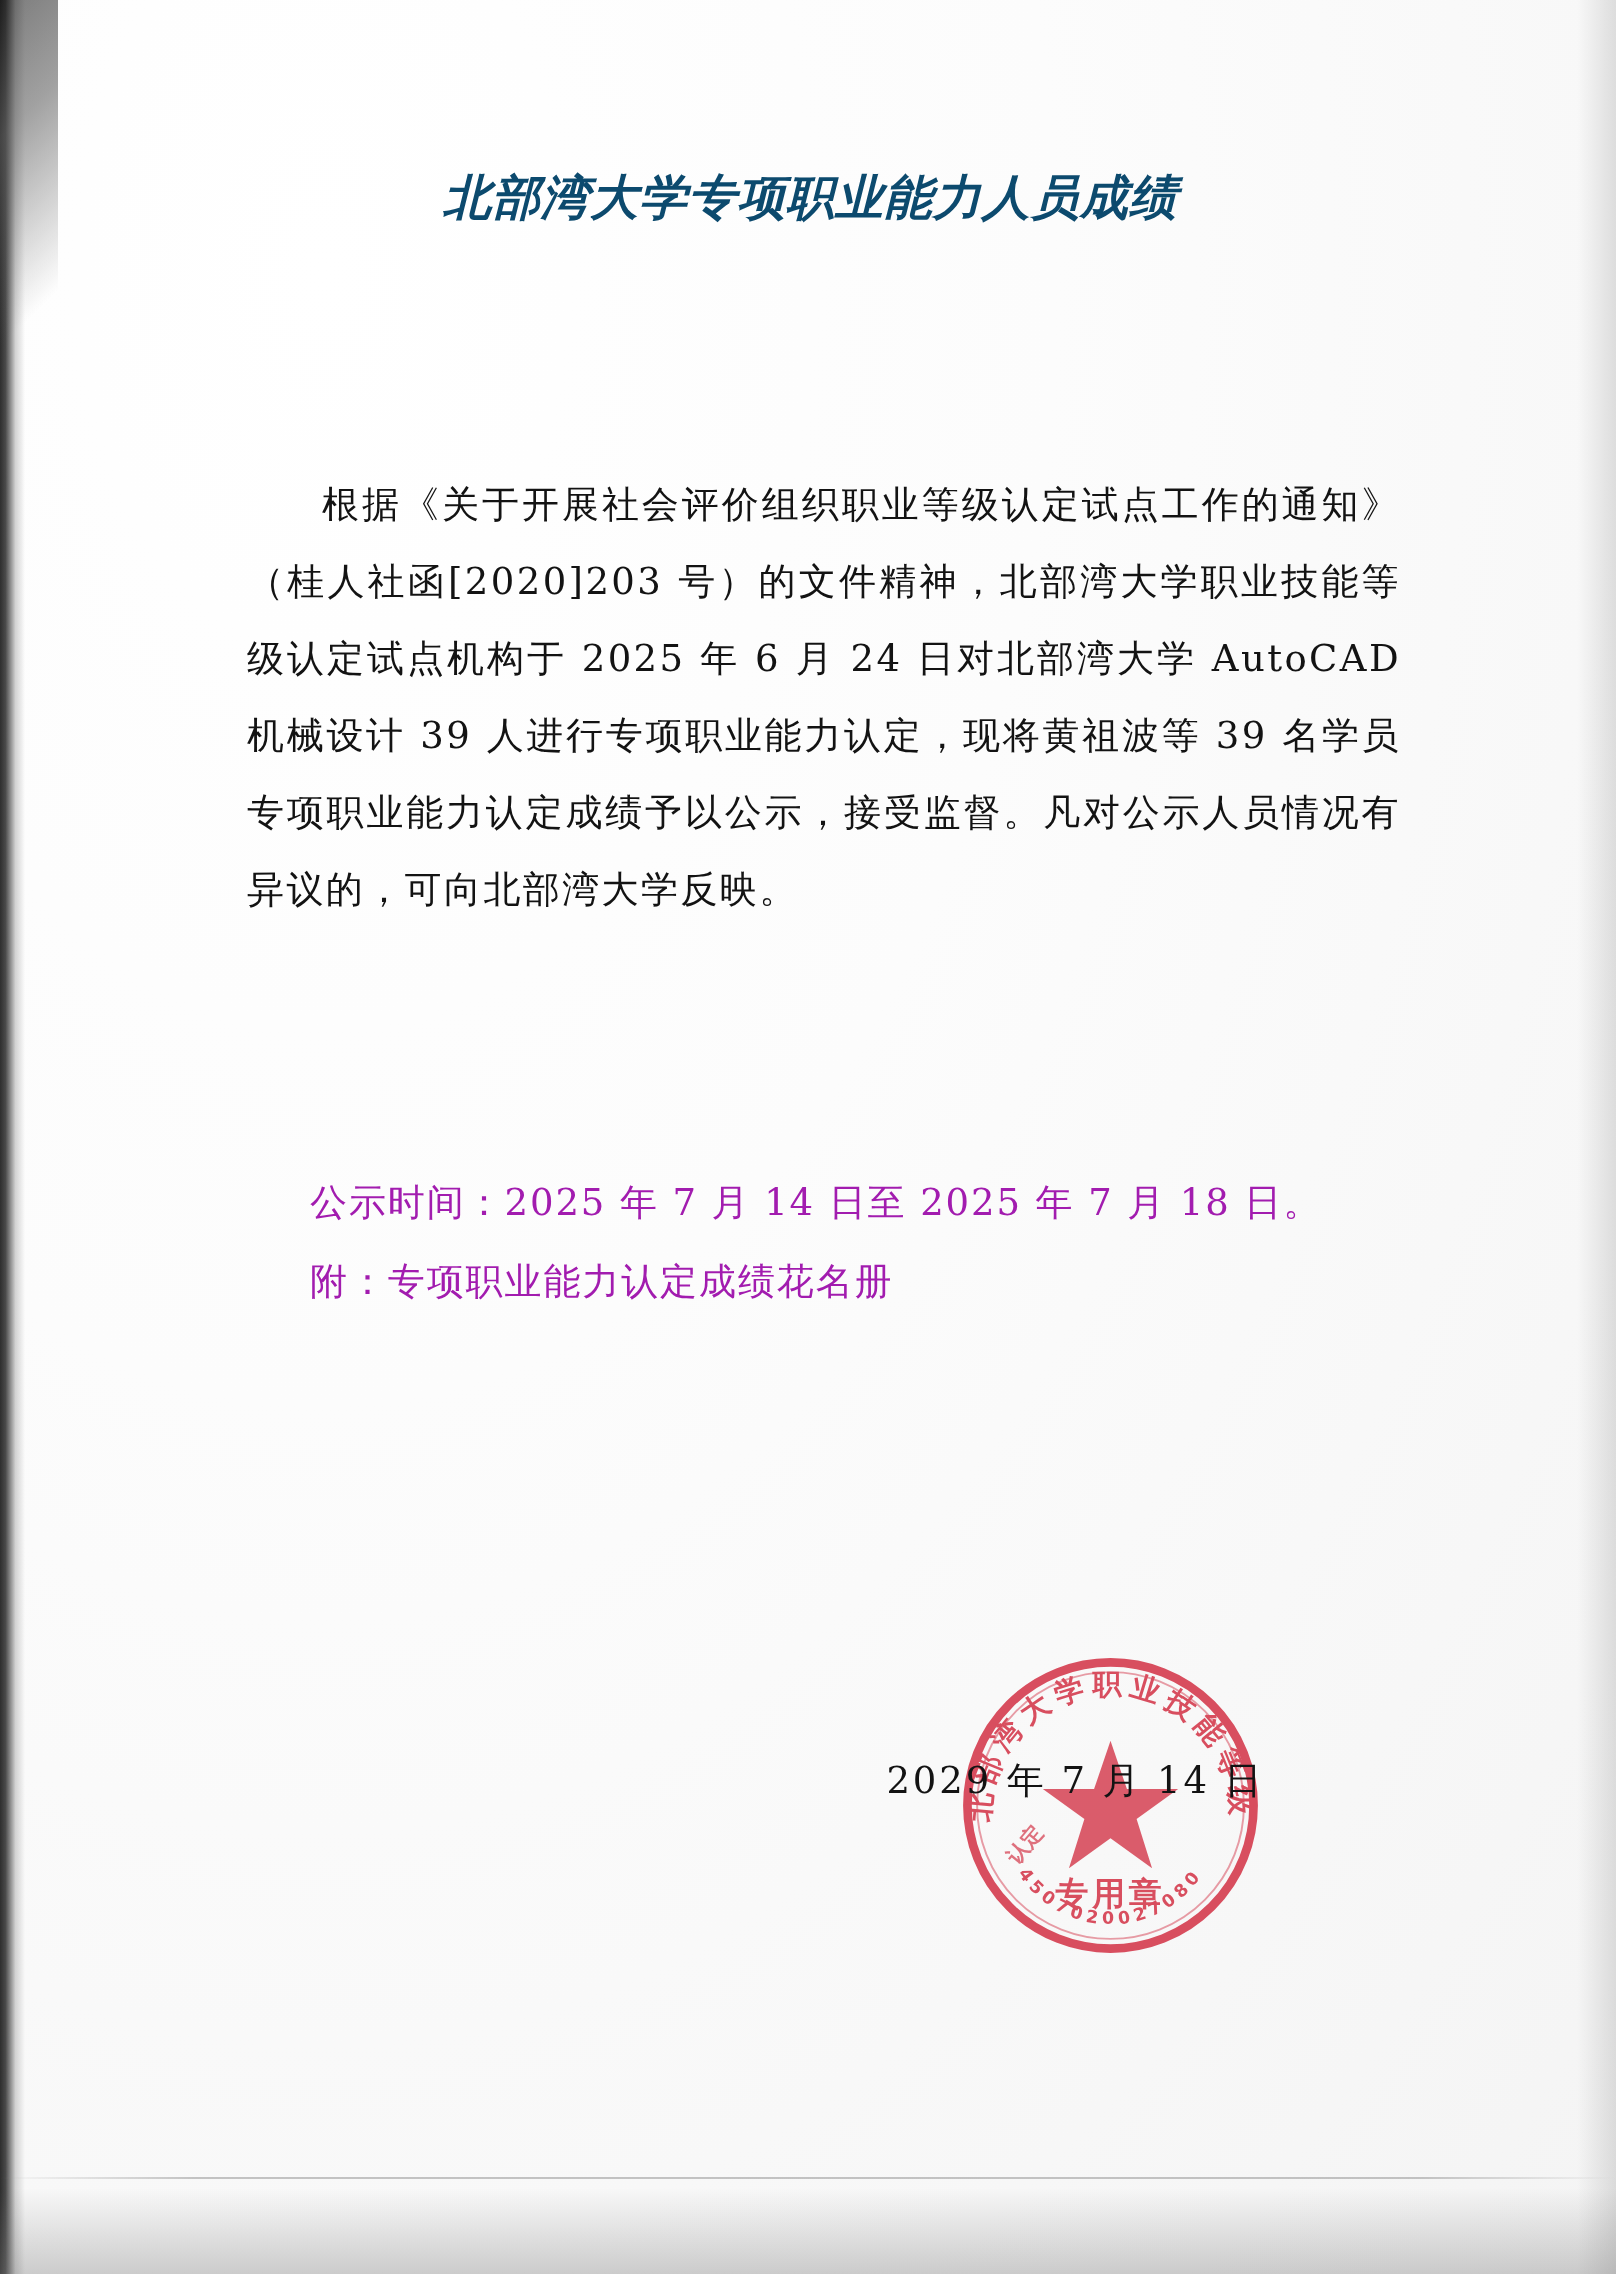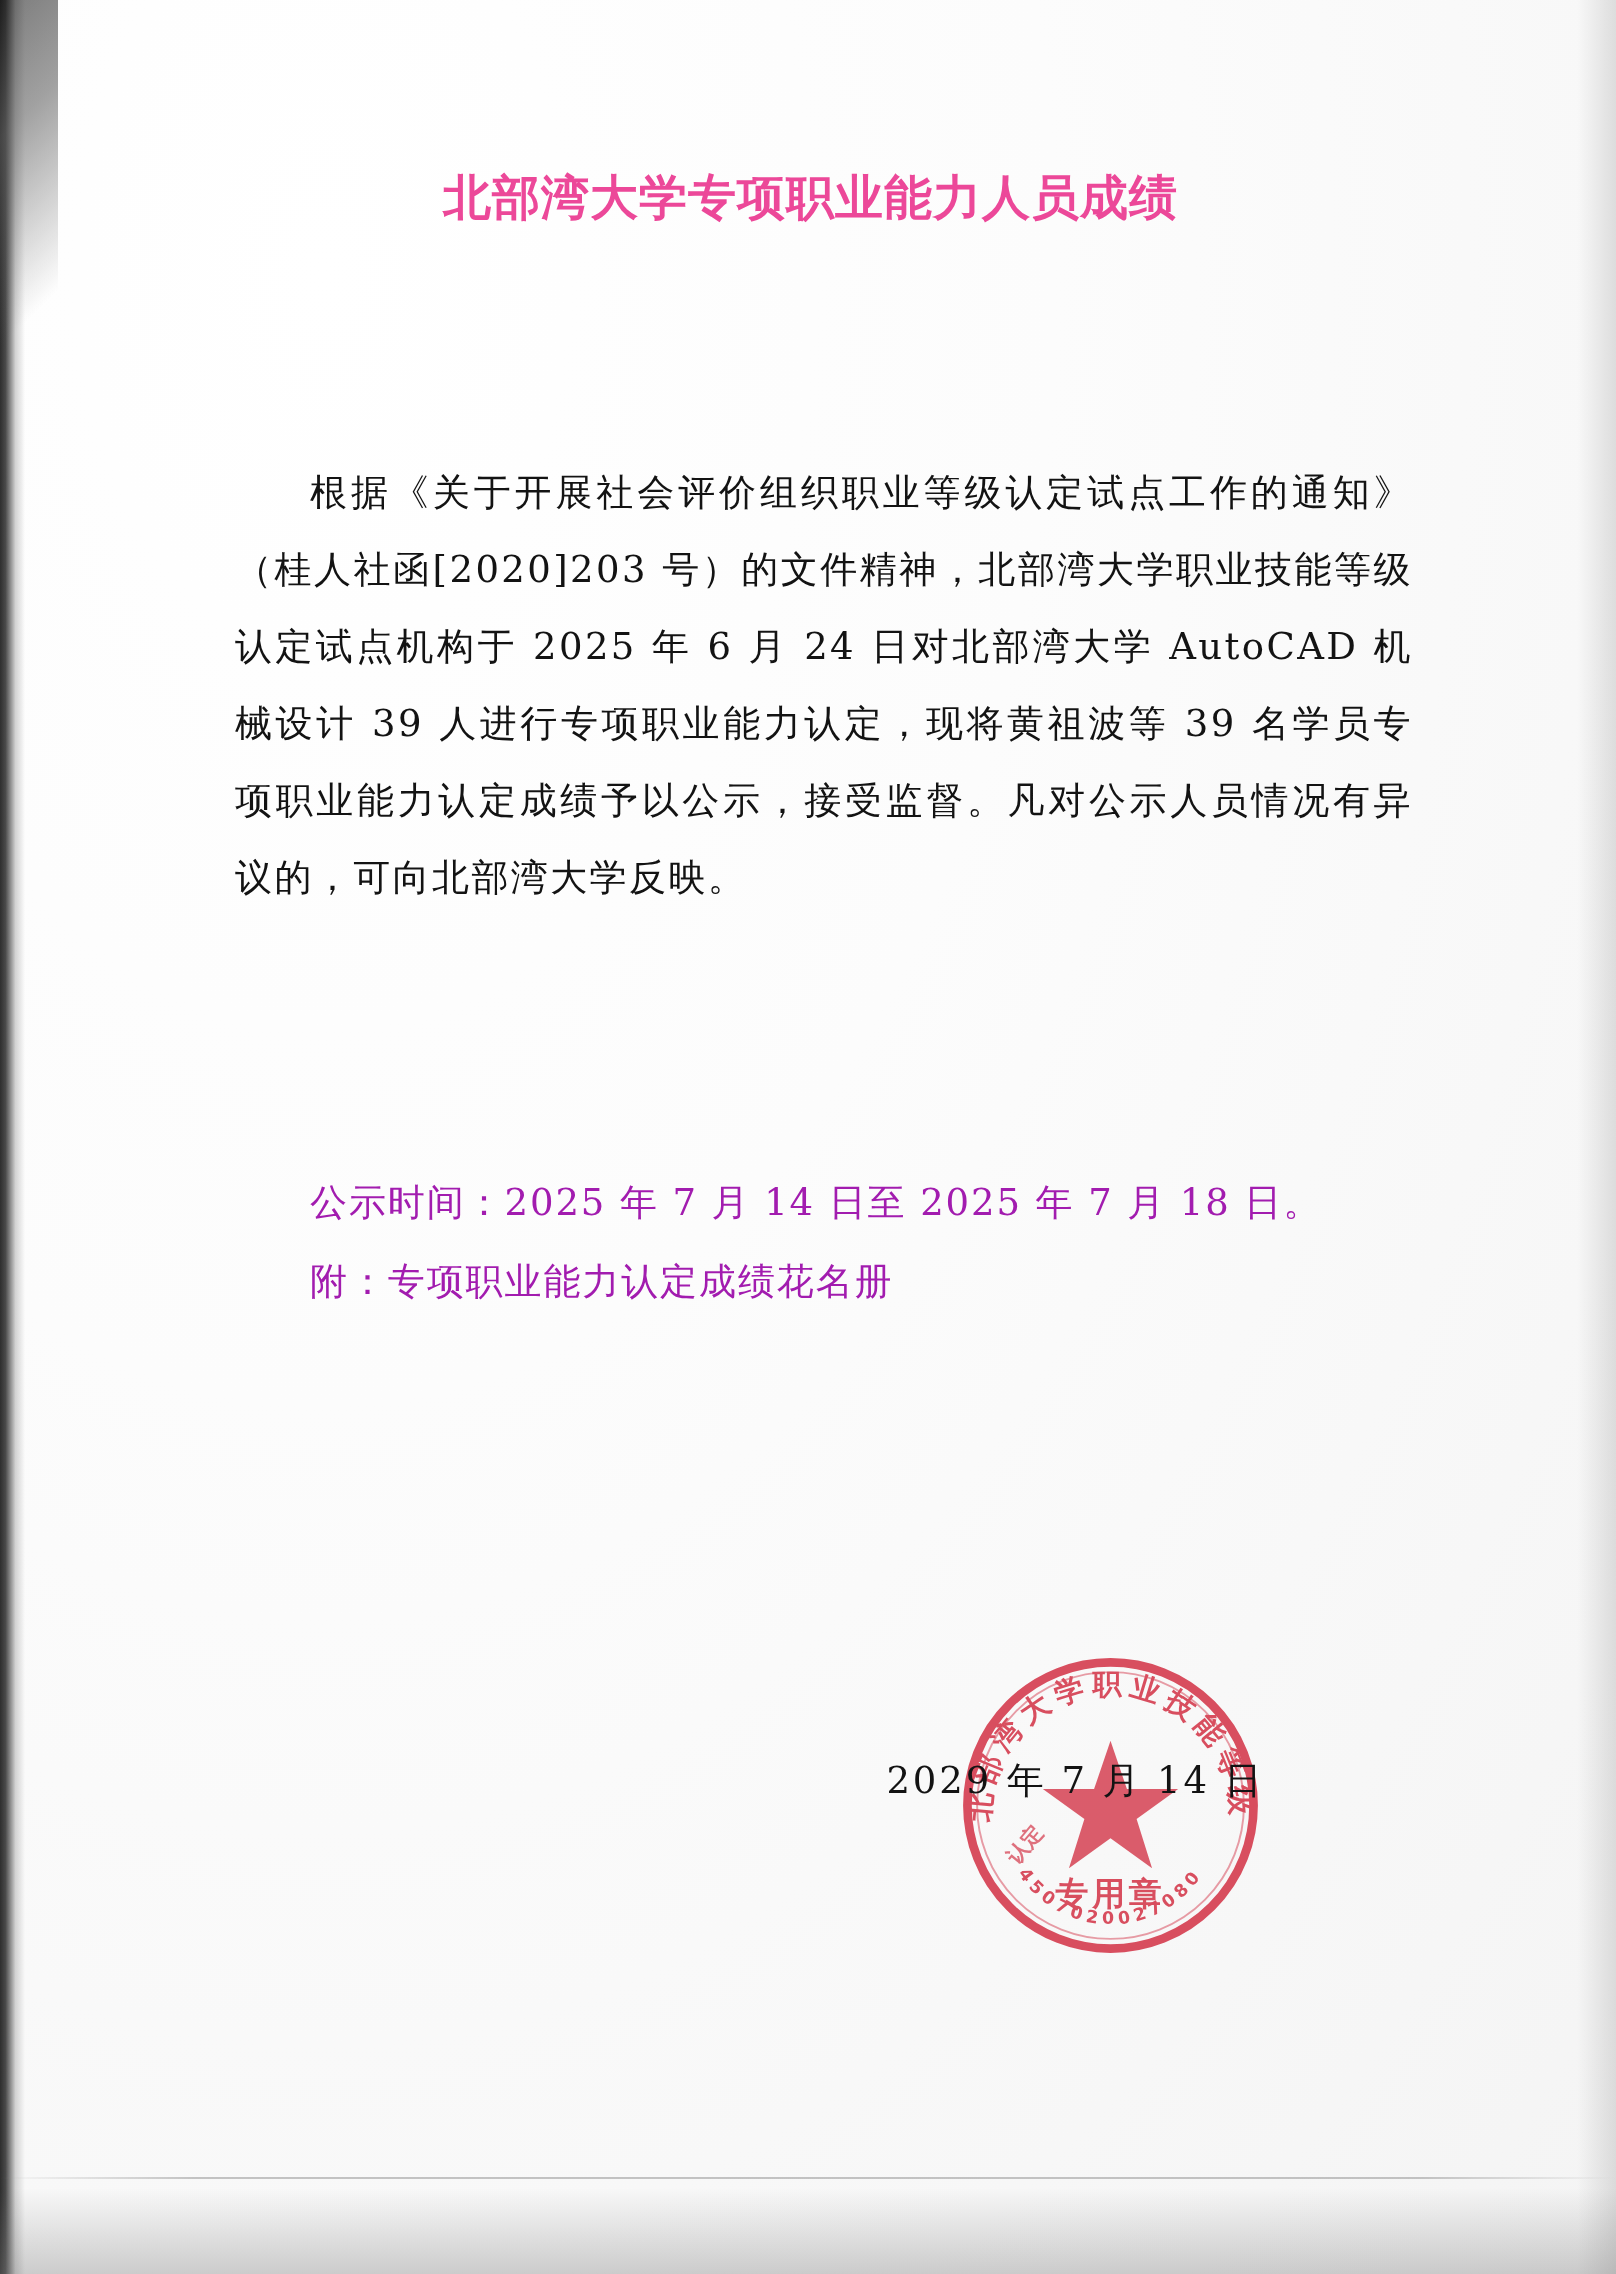--- a/index.html
+++ b/index.html
@@ -69,38 +69,39 @@
     position: absolute;
     left: 241px;
     top: 162px;
     width: 1139px;
     text-align: center;
     font-family: "DejaVu Serif", "Liberation Serif", serif;
     font-weight: bold;
     font-size: 48px;
     line-height: 71px;
     letter-spacing: 1px;
-    color: #ec4899;
+    color: #0c4a6e;
+    font-style: italic;
   }
   .doc-title .line2 { display: block; }
 
   .body-text {
     position: absolute;
     left: 235px;
     top: 454px;
     width: 1178px;
     font-size: 37px;
     line-height: 77px;
     letter-spacing: 2.4px;
     text-align: justify;
     text-justify: inter-ideograph;
     color: #131313;
   }
   .body-text p {
-    margin: 0;
+    margin: 12px;
     text-indent: 75px;
   }
 
   .info-lines {
     position: absolute;
     left: 235px;
     top: 1163px;
     width: 1178px;
     font-size: 37px;
     line-height: 79px;

